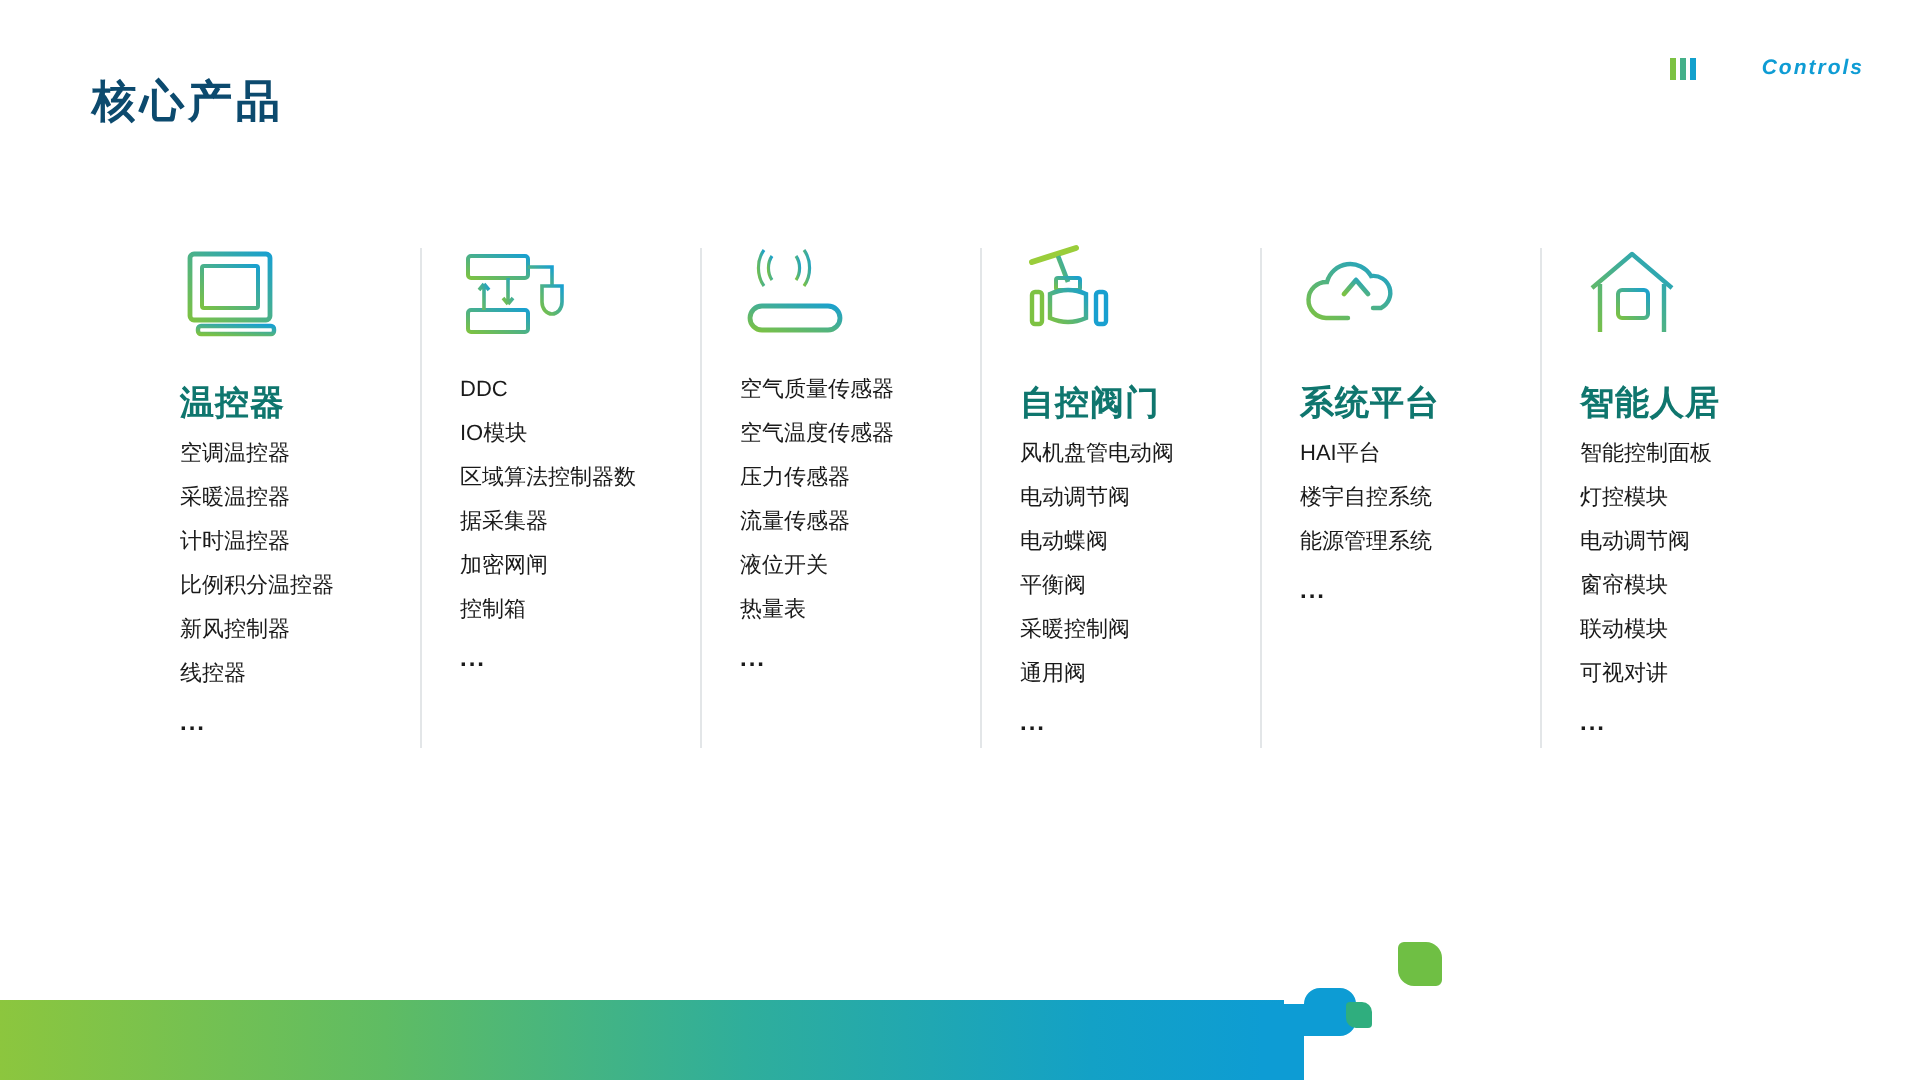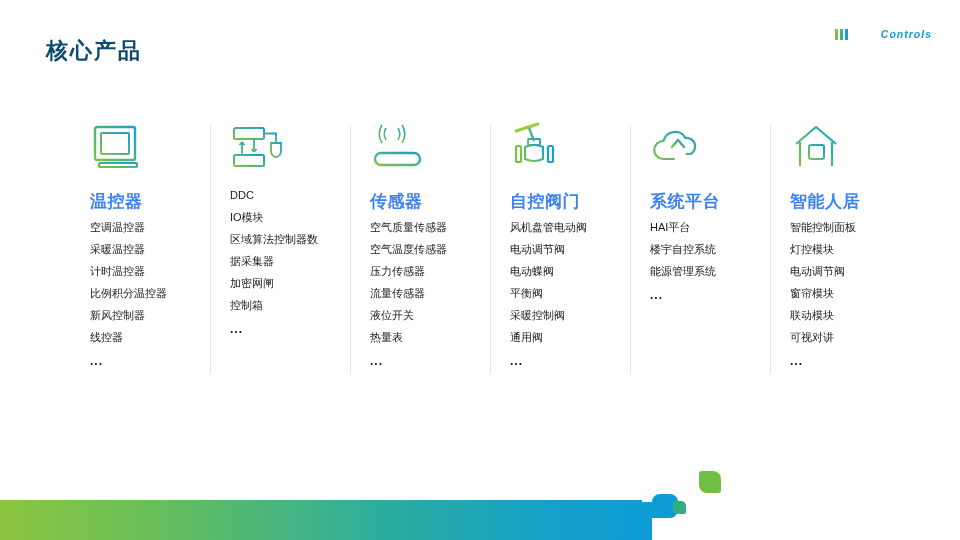--- a/index.html
+++ b/index.html
@@ -109,21 +109,21 @@
   }
   .col-icon {
     width: 56px;
     height: 50px;
     margin-bottom: 18px;
   }
   .col-icon svg { display: block; }
   .col-title {
     font-size: 17px;
     font-weight: bold;
-    color: #3b82f6;
+    color: #0f766e;
     margin-bottom: 9px;
     letter-spacing: 0.5px;
     white-space: nowrap;
   }
   .col-item {
     font-size: 11px;
     font-weight: normal;
     color: #1a1a1a;
     line-height: 1;
     margin-bottom: 11px;
@@ -258,21 +258,20 @@
             </linearGradient>
           </defs>
           <line x1="22" y1="8" x2="22" y2="32" stroke="url(#g3)" stroke-width="2.4"></line>
           <path d="M16 6 a7 9 0 0 0 0 12" fill="none" stroke="url(#g3)" stroke-width="1.6"></path>
           <path d="M12 3 a10 13 0 0 0 0 18" fill="none" stroke="url(#g3)" stroke-width="1.6"></path>
           <path d="M28 6 a7 9 0 0 1 0 12" fill="none" stroke="url(#g3)" stroke-width="1.6"></path>
           <path d="M32 3 a10 13 0 0 1 0 18" fill="none" stroke="url(#g3)" stroke-width="1.6"></path>
           <rect x="5" y="31" width="45" height="12" rx="6" fill="none" stroke="url(#g3)" stroke-width="2.4"></rect>
         </svg>
       </div>
-      <div class="col-title">传感器</div>
       <div class="col-item">空气质量传感器</div>
       <div class="col-item">空气温度传感器</div>
       <div class="col-item">压力传感器</div>
       <div class="col-item">流量传感器</div>
       <div class="col-item">液位开关</div>
       <div class="col-item">热量表</div>
       <div class="col-ellipsis">...</div>
     </div>
 
     <div class="col">

